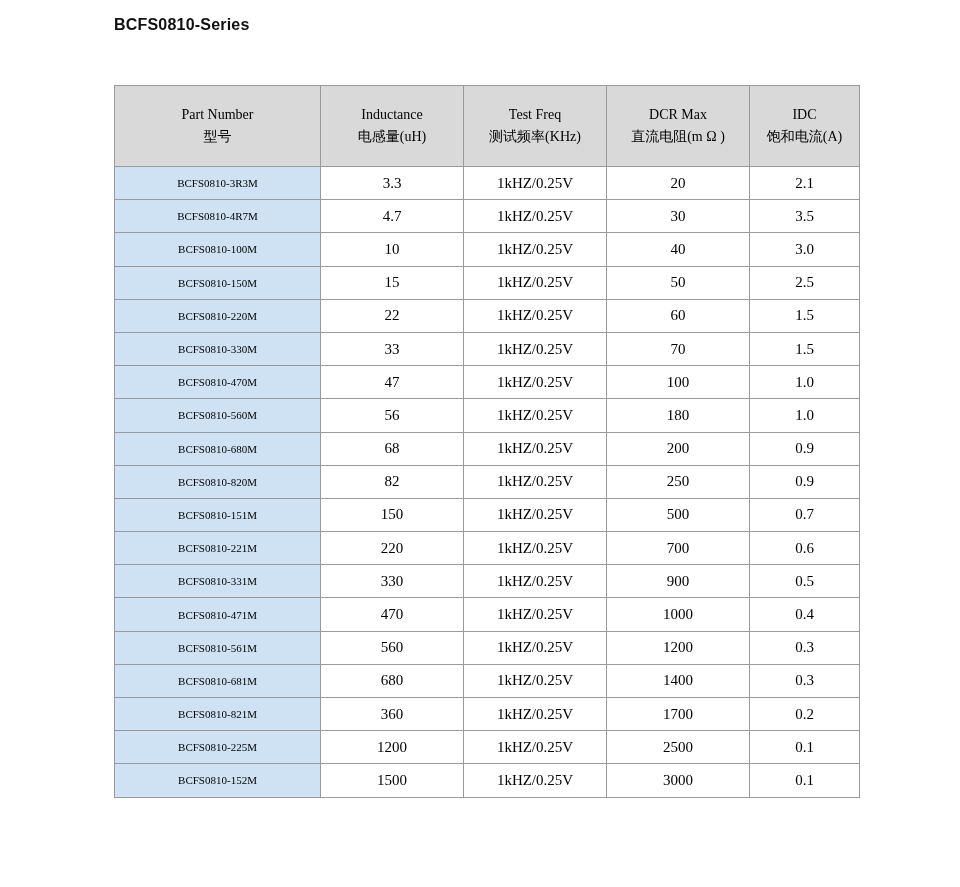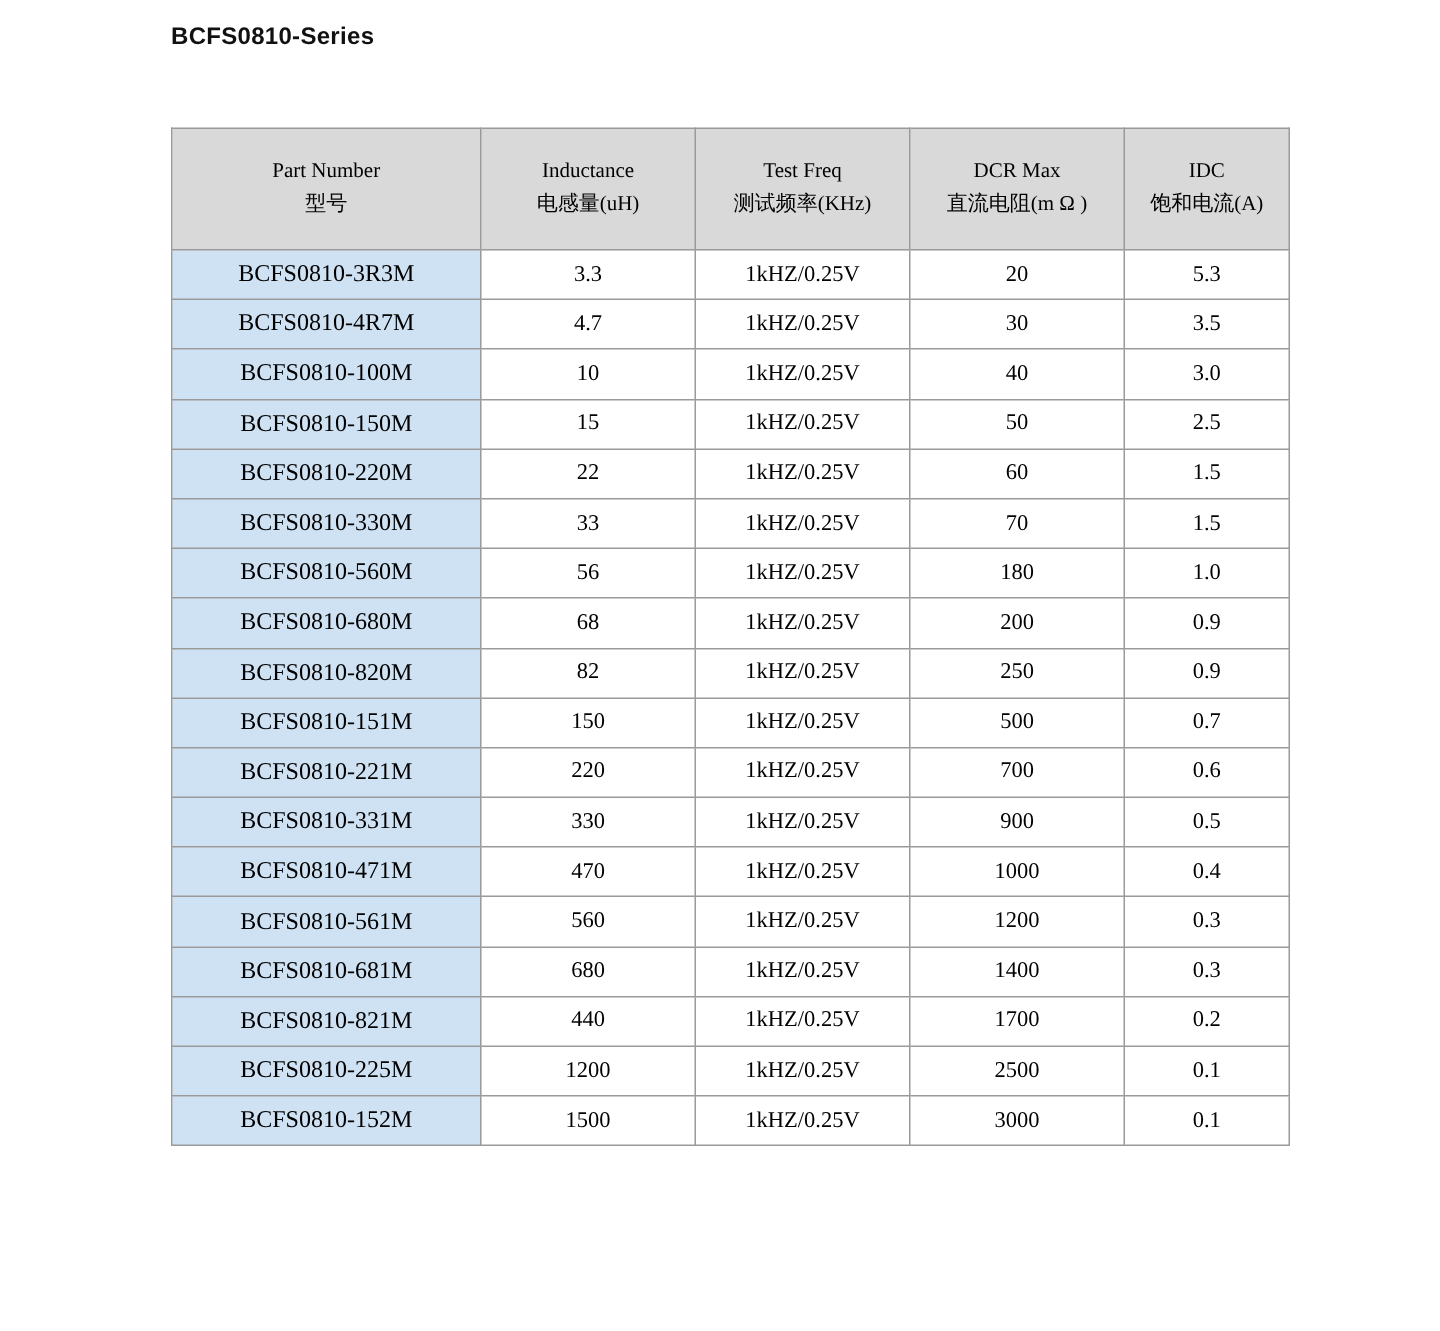--- a/index.html
+++ b/index.html
@@ -69,21 +69,21 @@
   table.spec thead th .hdr-cn {
     display: block;
     font-size: 14px;
   }
   table.spec tbody td {
     height: 32.2px;
     padding: 0 4px;
   }
   table.spec tbody td.partno {
     background: #cfe2f3;
-    font-size: 16px;
+    font-size: 11px;
   }
   table.spec tbody td.val {
     background: #ffffff;
     font-size: 15px;
   }
 </style>
 </head>
 <body>
 
 <div class="page">
@@ -122,21 +122,21 @@
             <span class="hdr-cn">饱和电流(A)</span>
           </th>
         </tr>
       </thead>
       <tbody id="spec-body">
           <tr>
             <td class="partno">BCFS0810-3R3M</td>
             <td class="val">3.3</td>
             <td class="val">1kHZ/0.25V</td>
             <td class="val">20</td>
-            <td class="val">5.3</td>
+            <td class="val">2.1</td>
           </tr>
           <tr>
             <td class="partno">BCFS0810-4R7M</td>
             <td class="val">4.7</td>
             <td class="val">1kHZ/0.25V</td>
             <td class="val">30</td>
             <td class="val">3.5</td>
           </tr>
           <tr>
             <td class="partno">BCFS0810-100M</td>
@@ -160,20 +160,27 @@
             <td class="val">1.5</td>
           </tr>
           <tr>
             <td class="partno">BCFS0810-330M</td>
             <td class="val">33</td>
             <td class="val">1kHZ/0.25V</td>
             <td class="val">70</td>
             <td class="val">1.5</td>
           </tr>
           <tr>
+            <td class="partno">BCFS0810-470M</td>
+            <td class="val">47</td>
+            <td class="val">1kHZ/0.25V</td>
+            <td class="val">100</td>
+            <td class="val">1.0</td>
+          </tr>
+          <tr>
             <td class="partno">BCFS0810-560M</td>
             <td class="val">56</td>
             <td class="val">1kHZ/0.25V</td>
             <td class="val">180</td>
             <td class="val">1.0</td>
           </tr>
           <tr>
             <td class="partno">BCFS0810-680M</td>
             <td class="val">68</td>
             <td class="val">1kHZ/0.25V</td>
@@ -224,21 +231,21 @@
           </tr>
           <tr>
             <td class="partno">BCFS0810-681M</td>
             <td class="val">680</td>
             <td class="val">1kHZ/0.25V</td>
             <td class="val">1400</td>
             <td class="val">0.3</td>
           </tr>
           <tr>
             <td class="partno">BCFS0810-821M</td>
-            <td class="val">440</td>
+            <td class="val">360</td>
             <td class="val">1kHZ/0.25V</td>
             <td class="val">1700</td>
             <td class="val">0.2</td>
           </tr>
           <tr>
             <td class="partno">BCFS0810-225M</td>
             <td class="val">1200</td>
             <td class="val">1kHZ/0.25V</td>
             <td class="val">2500</td>
             <td class="val">0.1</td>

